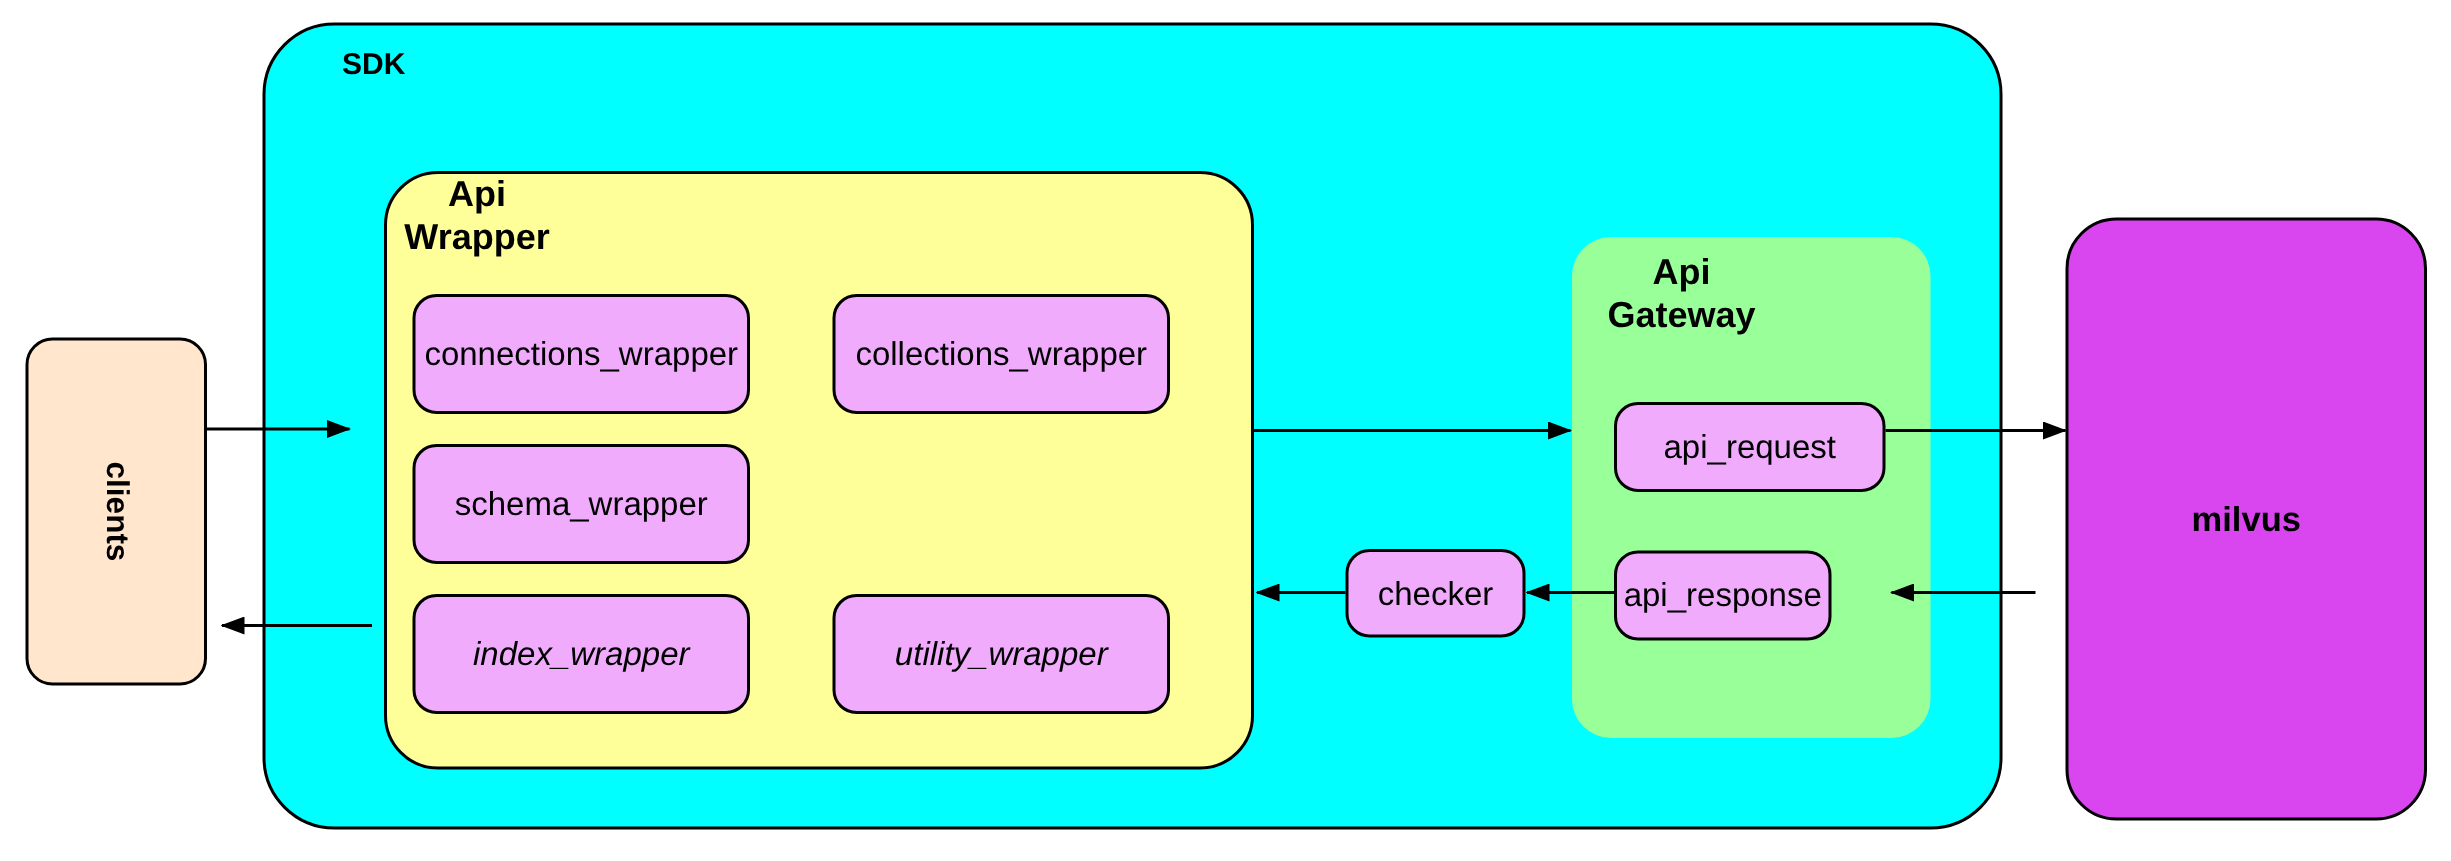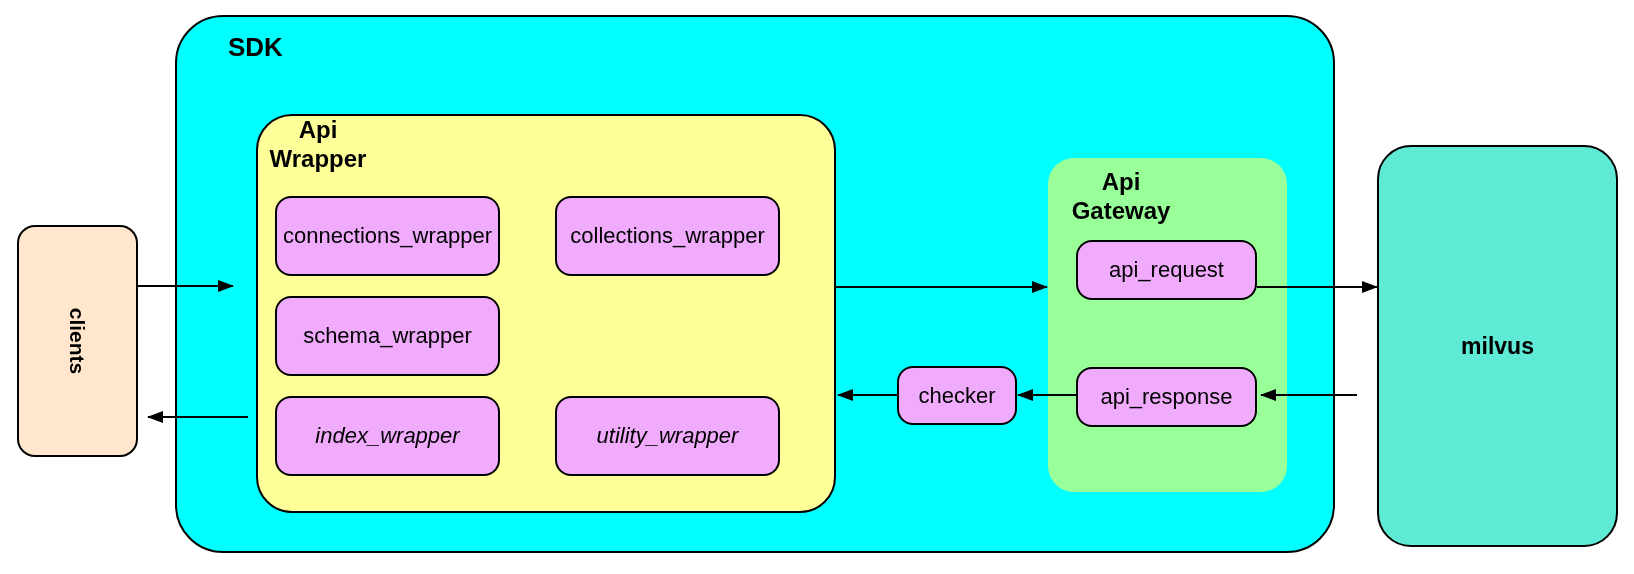--- a/index.html
+++ b/index.html
@@ -18,21 +18,21 @@
   
   .sdk {
     left: 175px; top: 15px; width: 1160px; height: 538px;
     background: #00FFFF;
     border: 2px solid #000;
     border-radius: 48px;
     z-index: 1;
   }
   .sdk-label {
     position: absolute; left: 228px; top: 32px;
-    font-size: 26px; font-weight: bold; z-index: 3;
+    font-size: 20px; font-weight: bold; z-index: 3;
   }
   .api-wrapper {
     left: 256px; top: 114px; width: 580px; height: 399px;
     background: #FFFF99;
     border: 2px solid #000;
     border-radius: 36px;
     z-index: 2;
   }
   .api-wrapper-label {
     position: absolute; left: 262px; top: 116px; width: 112px;
@@ -84,22 +84,22 @@
     font-size: 22px;
     z-index: 3;
   }
   .w-col1 { left: 275px; width: 225px; }
   .w-col2 { left: 555px; width: 225px; }
   .w-row1 { top: 196px; height: 80px; }
   .w-row2 { top: 296px; height: 80px; }
   .w-row3 { top: 396px; height: 80px; font-style: italic; }
 
   .checker     { left: 897px;  top: 366px; width: 120px; height: 59px; }
-  .api-request { left: 1076px; top: 240px; width: 181px; height: 60px; }
-  .api-response{ left: 1076px; top: 367px; width: 181px; height: 60px; }
+  .api-request { left: 1076px; top: 268px; width: 181px; height: 60px; }
+  .api-response{ left: 1076px; top: 367px; width: 145px; height: 60px; }
 
   
   .arrows {
     position: absolute; left: 0; top: 0;
     width: 1634px; height: 574px;
     z-index: 5; pointer-events: none;
   }
   .arrows line { stroke: #000; stroke-width: 2; }
 </style>
 </head>
@@ -115,21 +115,21 @@
 Wrapper</div>
 
   <div class="node api-gateway" style="background-color: rgb(153, 255, 153);"></div>
   <div class="api-gateway-label">Api
 Gateway</div>
 
   <div class="node clients" style="background-color: rgb(255, 230, 204);">
     <span class="clients-label">clients</span>
   </div>
 
-  <div class="node milvus" style="background-color: #5eead4;">
+  <div class="node milvus" style="background-color: #d946ef;">
     <span>milvus</span>
   </div>
 
   <div class="box w-col1 w-row1">connections_wrapper</div>
   <div class="box w-col2 w-row1">collections_wrapper</div>
   <div class="box w-col1 w-row2">schema_wrapper</div>
   <div class="box w-col1 w-row3">index_wrapper</div>
   <div class="box checker">checker</div>
 
   <div class="box w-col2 w-row3">utility_wrapper</div>

